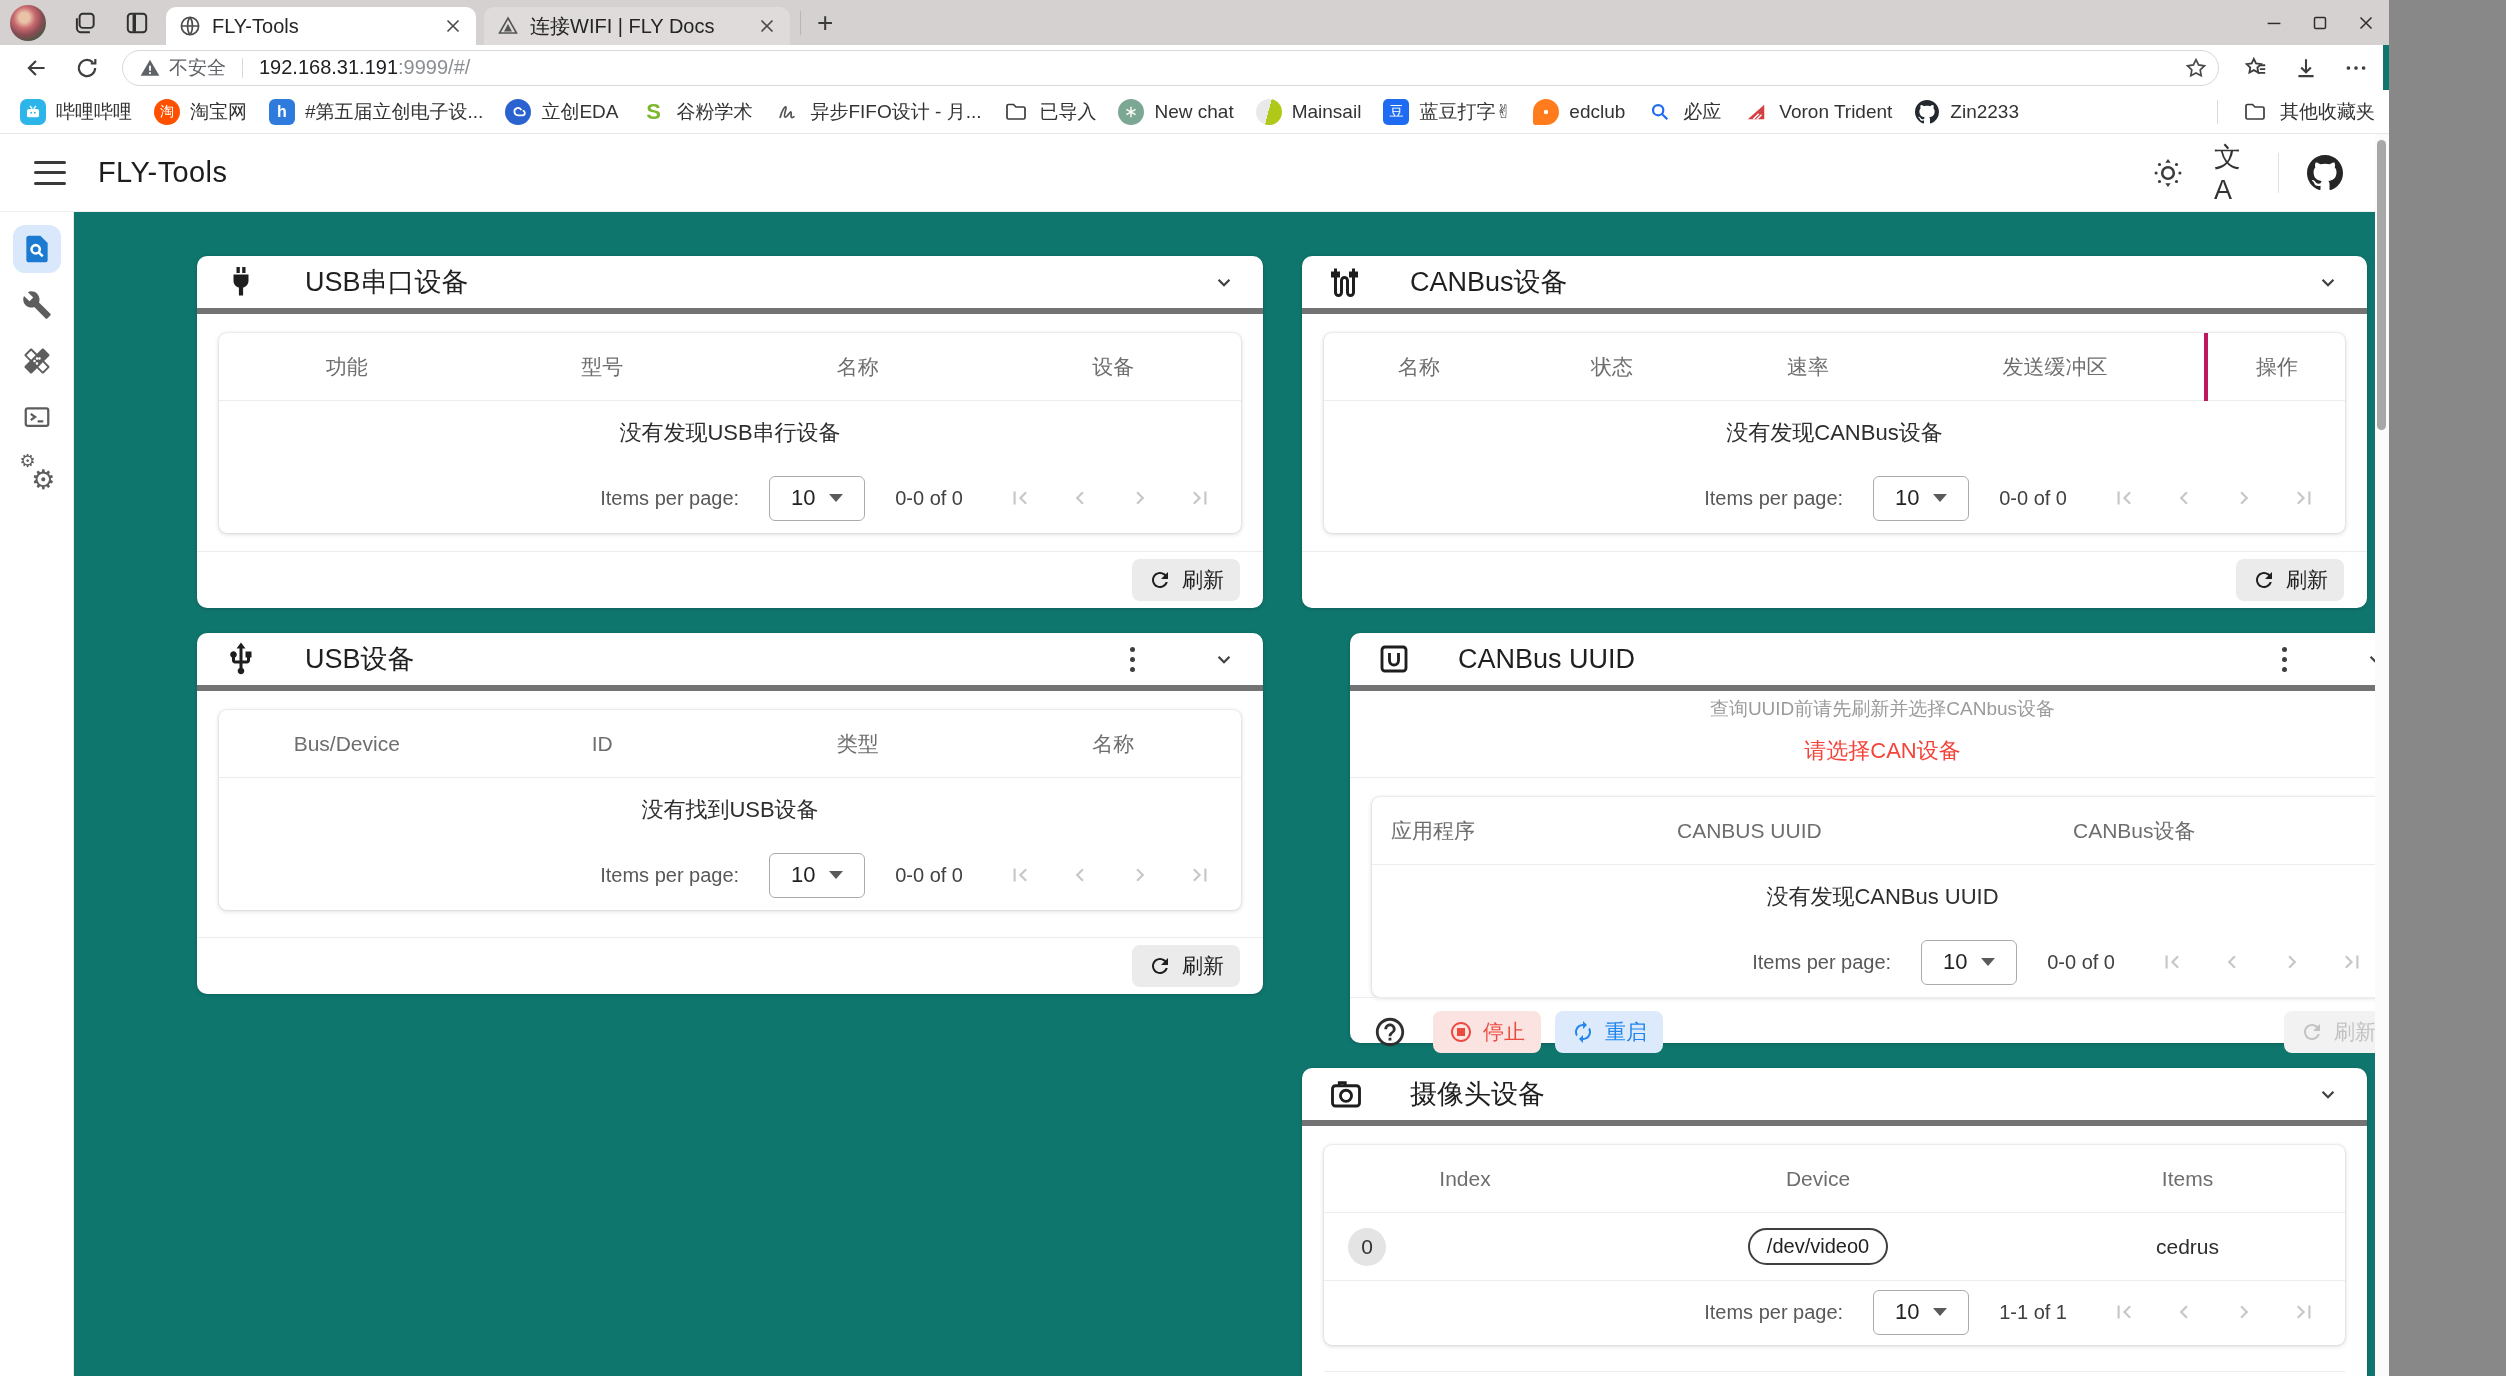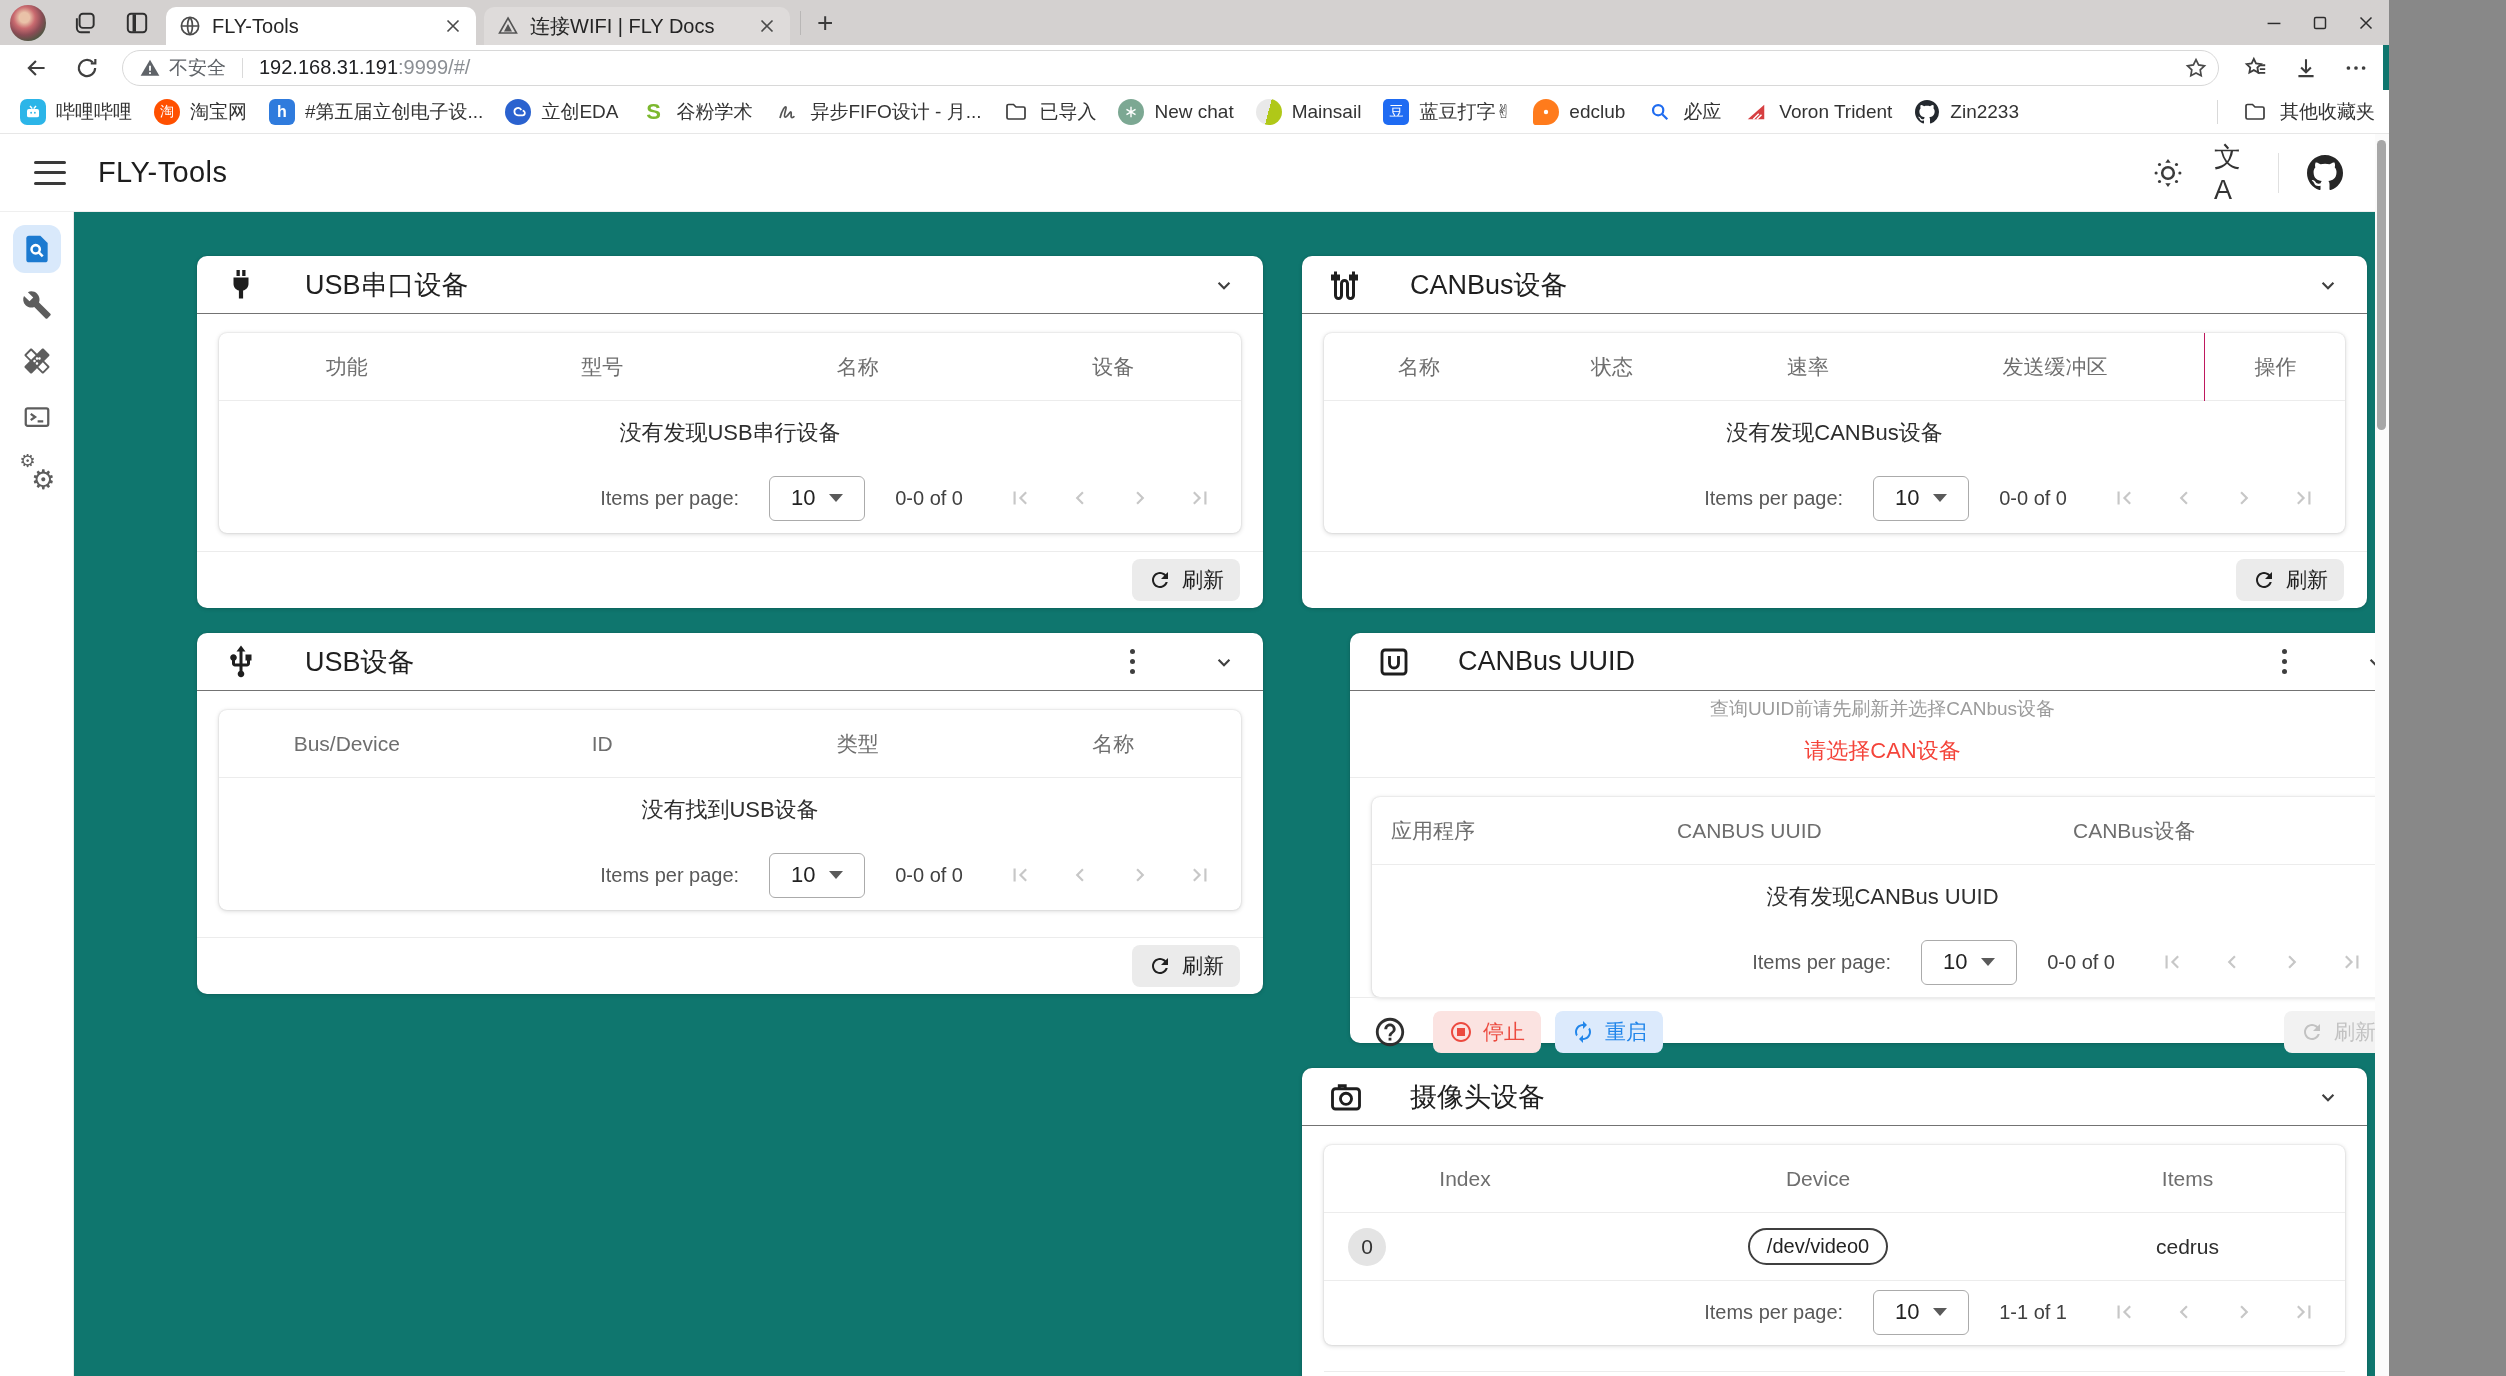--- a/index.html
+++ b/index.html
@@ -53,32 +53,32 @@
   
   .sidebar{position:absolute;top:212px;left:0;width:74px;bottom:0;background:#fff;border-right:1px solid #e9e9e9;display:flex;flex-direction:column;align-items:center;padding-top:13px;gap:8px;}
   .side-item{width:48px;height:48px;border-radius:12px;display:flex;align-items:center;justify-content:center;color:#5d5d5d;flex:none;}
   .side-item.active{background:#d9e9fb;color:#1c7ad0;}
   .gear-wrap{position:relative;width:34px;height:34px;}
   .gear-wrap .g1{position:absolute;top:-6px;left:0;font-size:18px;color:#5d5d5d;}
   .gear-wrap .g2{position:absolute;bottom:-6px;right:-2px;font-size:27px;color:#5d5d5d;}
 
   
   .card{position:absolute;background:#fff;border-radius:10px;box-shadow:0 1px 4px rgba(0,0,0,.16),0 0 1px rgba(0,0,0,.2);display:flex;flex-direction:column;}
-  .card-h{height:58px;display:flex;align-items:center;padding:0 26px;border-bottom:1px solid #737373;flex:none;justify-content:space-between;}
+  .card-h{height:58px;display:flex;align-items:center;padding:0 26px;border-bottom:6px solid #737373;flex:none;justify-content:space-between;}
   .cicon{width:36px;height:36px;color:#1e1e1e;flex:none;}
   .card-h h2{margin:0 0 0 46px;font-size:27px;font-weight:400;color:#1f1f1f;}
   .kebab{display:flex;flex-direction:column;gap:5px;margin-right:72px;padding:4px;}
   .kebab i{width:5px;height:5px;border-radius:50%;background:#3f3f3f;}
   .chev{width:26px;height:26px;color:#3f3f3f;}
   .card-b{flex:1;padding:19px 22px 0;}
   .panel{background:#fff;border-radius:8px;box-shadow:0 1px 5px rgba(0,0,0,.16),0 0 2px rgba(0,0,0,.14);height:200px;overflow:hidden;}
   .thead{display:grid;height:68px;align-items:center;text-align:center;color:#6e6e6e;font-size:21px;border-bottom:1px solid #ececec;}
   .cols4{grid-template-columns:repeat(4,1fr);}
   .cols-can{grid-template-columns:190px 196px 196px 298px 142px;}
-  .th-op{border-left:1px solid #be185d;height:68px;display:flex;align-items:center;justify-content:center;}
+  .th-op{border-left:4px solid #be185d;height:68px;display:flex;align-items:center;justify-content:center;}
   .cols-uuid{grid-template-columns:286px 396px 1fr;text-align:left;}
   .cols-uuid span{padding-left:19px;}
   .cols-cam{grid-template-columns:282px 424px 1fr;}
   .empty{height:64px;display:flex;align-items:center;justify-content:center;font-size:22px;color:#2e2e2e;}
   .pgn{height:66px;display:flex;align-items:center;justify-content:flex-end;padding-right:28px;font-size:20px;color:#595959;}
   .pgn-select{width:96px;height:45px;border:1px solid #ababab;border-radius:6px;display:flex;align-items:center;justify-content:center;gap:14px;margin:0 30px;font-size:22px;color:#222;flex:none;}
   .caret{width:0;height:0;border-left:7px solid transparent;border-right:7px solid transparent;border-top:8px solid #5a5a5a;}
   .pgn-range{color:#404040;}
   .pgn-nav{display:flex;gap:34px;margin-left:44px;}
   .pgn-nav svg{width:26px;height:26px;fill:#c7c7c7;}

